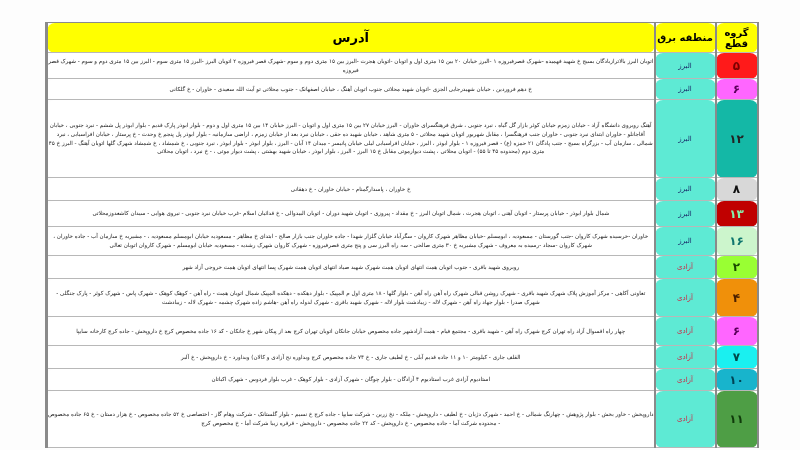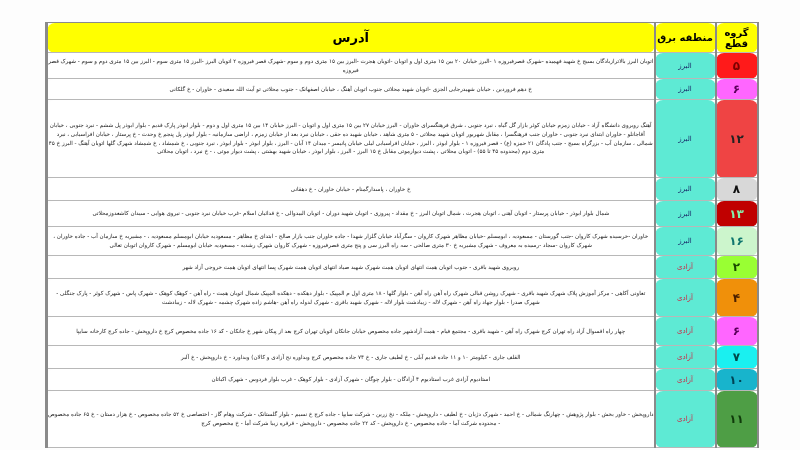--- a/index.html
+++ b/index.html
@@ -85,21 +85,21 @@
           <td class="group" style="background: rgb(255, 26, 26); color: rgb(122, 0, 0);">۵</td>
           <td class="region r-alborz">البرز</td>
           <td class="address">اتوبان البرز بالاترازبادگان بسیج خ شهید فهمیده -شهرک قصرفیروزه ۱ -البرز خیابان ۲۰ بین ۱۵ متری اول و اتوبان -اتوبان هجرت -البرز بین ۱۵ متری دوم و سوم -شهرک قصر فیروزه ۲ اتوبان البرز -البرز ۱۵ متری سوم - البرز بین ۱۵ متری دوم و سوم - شهرک قصر فیروزه</td>
         </tr>
         <tr class="row-sep" style="height: 21px;">
           <td class="group" style="background: rgb(255, 102, 255); color: rgb(90, 0, 90);">۶</td>
           <td class="region r-alborz">البرز</td>
           <td class="address">خ دهم فروردین ، خیابان شهیدرجایی الجزی -اتوبان شهید محلاتی جنوب اتوبان آهنگ ، خیابان اصفهانک - جنوب محلاتی تو آیت الله سعیدی - خاوران - خ گلکانی</td>
         </tr>
         <tr class="row-sep" style="height: 78px;">
-          <td class="group" style="background: #ef4444; color: rgb(34, 34, 34);">۱۲</td>
+          <td class="group" style="background: #14b8a6; color: rgb(34, 34, 34);">۱۲</td>
           <td class="region r-alborz">البرز</td>
           <td class="address">آهنگ روبروی دانشگاه آزاد - خیابان زمزم خیابان کوثر بازار گل گیاه ، نبرد جنوبی ، شرق فرهنگسرای خاوران - البرز خیابان ۲۷ بین ۱۵ متری اول و اتوبان - البرز خیابان ۱۴ بین ۱۵ متری اول و دوم - بلوار ابوذر پارک قدیم - بلوار ابوذر پل ششم - نبرد جنوبی ، خیابان آقاجانلو - خاوران ابتدای نبرد جنوبی - خاوران جنب فرهنگسرا ، مقابل شهربور اتوبان شهید محلاتی - ۵ متری شاهد ، خیابان شهید ده حقی ، خیابان نبرد بعد از خیابان زمزم ، اراضی سازمانیه - بلوار ابوذر پل پنجم خ وحدت - خ پرستار ، خیابان افراسیابی ، نبرد شمالی ، سازمان آب - بزرگراه بسیج - جنب پادگان ۲۱ حمزه (ع) - قصر فیروزه ۱ - بلوار ابوذر ، البرز ، خیابان افراسیابی لیلی خیابان پانیسر - میدان ۱۴ آبان - البرز ، بلوار ابوذر - بلوار ابوذر ، نبرد جنوبی ، خ شمشاد ، خ شمشاد شهرک گلها اتوبان آهنگ - البرز خ ۴۵ متری دوم (محدوده ۴۵ تا ۵۵) - اتوبان محلاتی ، پشت دیوارموتی مقابل خ ۱۵ البرز - البرز ، بلوار ابوذر ، خیابان شهید بهشتی ، پشت دیوار موتی ، - خ نبرد ، اتوبان محلاتی</td>
         </tr>
         <tr class="row-sep" style="height: 23px;">
           <td class="group" style="background: rgb(216, 216, 216); color: rgb(17, 17, 17);">۸</td>
           <td class="region r-alborz">البرز</td>
           <td class="address">خ خاوران ، پاسدارگمنام - خیابان خاوران - خ دهقانی</td>
         </tr>
         <tr class="row-sep" style="height: 26px;">
           <td class="group" style="background: rgb(192, 0, 0); color: #86efac;">۱۳</td>

